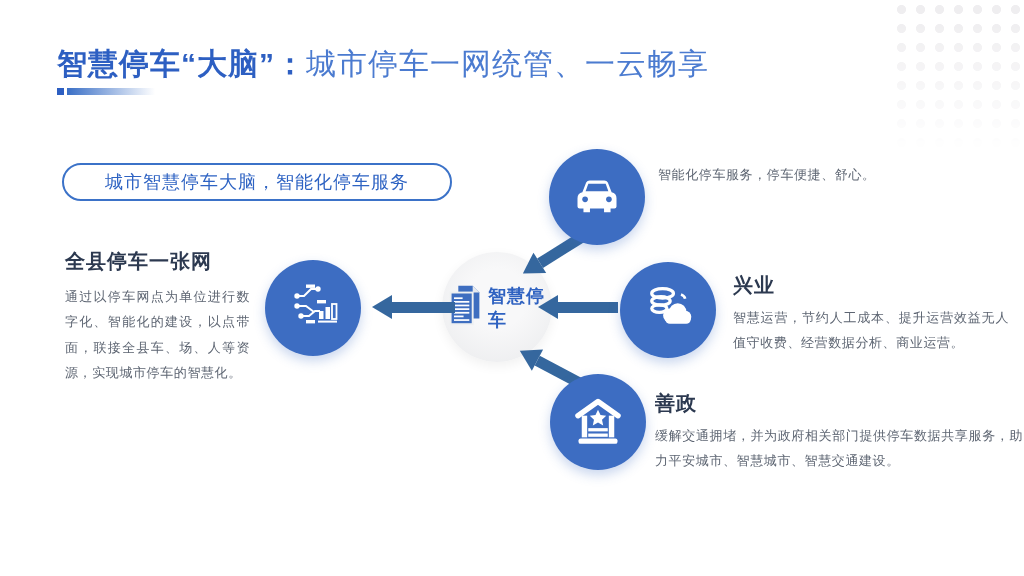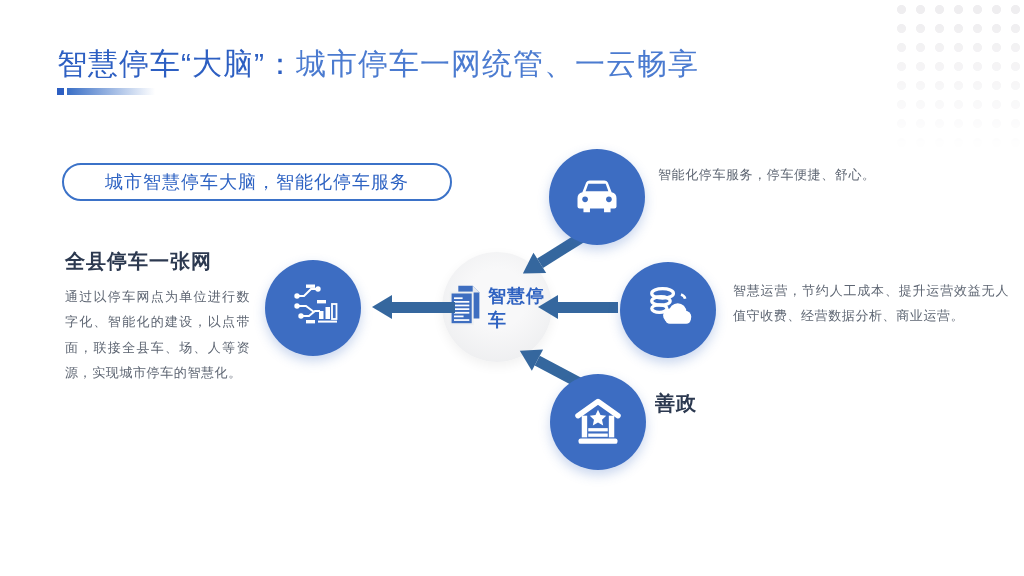--- a/index.html
+++ b/index.html
@@ -8,21 +8,21 @@
 
   
   .dots{position:absolute;top:0;right:0;width:132px;height:160px;
     background-image:radial-gradient(circle,#efeef0 4.2px,rgba(255,255,255,0) 4.9px);
     background-size:19px 19px;
     -webkit-mask-image:linear-gradient(to bottom,#000 10%,transparent 96%);
     mask-image:linear-gradient(to bottom,#000 10%,transparent 96%);}
 
   
   .title{position:absolute;left:57px;top:44px;font-size:30px;letter-spacing:1px;white-space:nowrap;}
-  .title .em{font-weight:normal;color:#2d5fc2;}
+  .title .em{font-weight:bold;color:#2d5fc2;}
   .title .rest{font-weight:normal;color:#4b7bd0;}
   .title-underline{position:absolute;left:57px;top:88px;display:flex;align-items:center;}
   .title-underline .sq{width:7px;height:7px;background:#2d5fc2;margin-right:3px;}
   .title-underline .bar{width:88px;height:7px;background:linear-gradient(to right,#3a6fc6,rgba(255,255,255,0));}
 
   
   .pill{position:absolute;left:62px;top:163px;width:390px;height:38px;border:2px solid #3b72c8;
     border-radius:21px;display:flex;align-items:center;justify-content:center;
     font-size:18px;letter-spacing:1px;color:#2e63c3;box-sizing:border-box;}
 
@@ -185,20 +185,22 @@
         <rect x="6" y="41" width="36" height="5" rx="2" fill="#fff"></rect>
       </svg>
     </span>
   </div>
 
   <div class="benefit b-huimin">
     <div class="feature-desc">智能化停车服务，停车便捷、舒心。</div>
   </div>
 
   <div class="benefit b-xingye">
+    <div class="feature-title">兴业</div>
     <div class="feature-desc">智慧运营，节约人工成本、提升运营效益无人值守收费、经营数据分析、商业运营。</div>
   </div>
 
   <div class="benefit b-shanzheng">
     <div class="feature-title">善政</div>
+    <div class="feature-desc">缓解交通拥堵，并为政府相关部门提供停车数据共享服务，助力平安城市、智慧城市、智慧交通建设。</div>
   </div>
 
 </div>
 
 </body></html>

